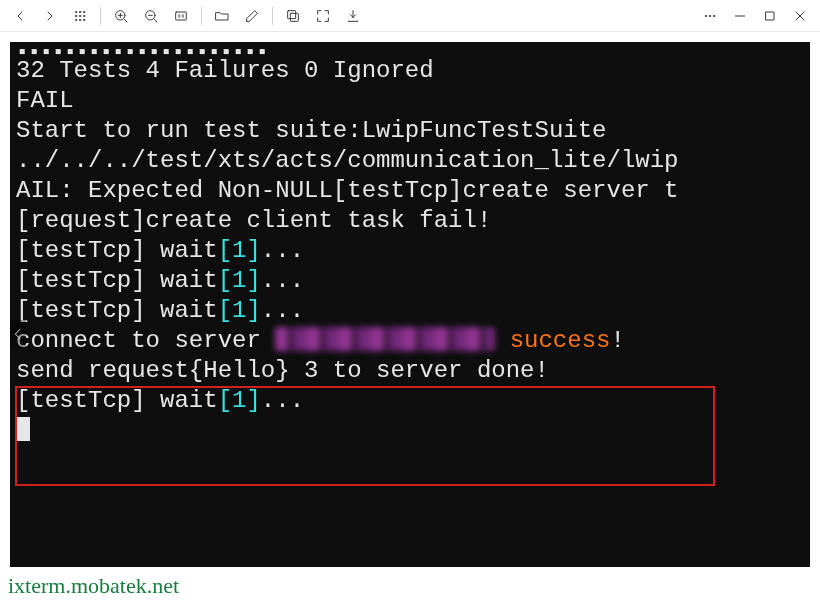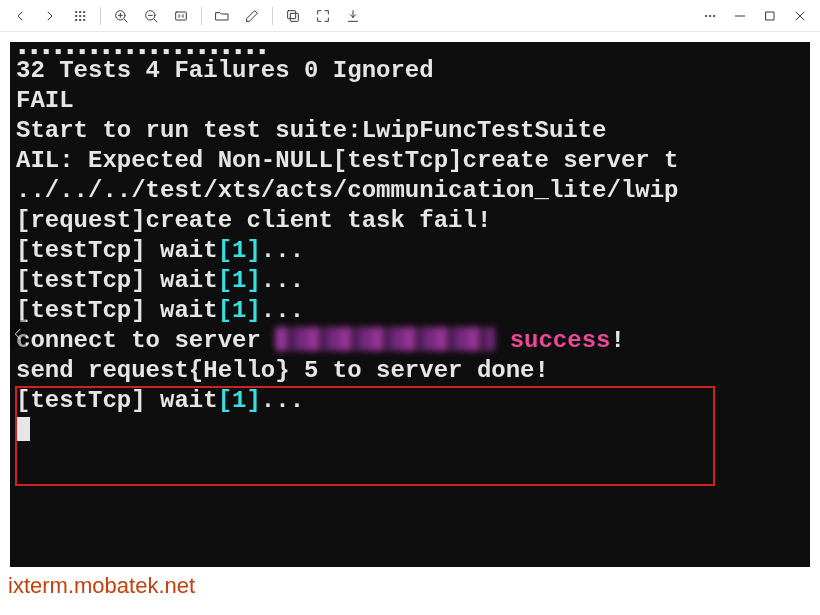--- a/index.html
+++ b/index.html
@@ -48,23 +48,23 @@
   }
   .dotrow {
     letter-spacing: 0;
     color: #e6e6e6;
     font-size: 20px;
     line-height: 14px;
     height: 10px;
     overflow: hidden;
     white-space: pre;
   }
-  .tline { white-space: pre; font-weight: bold; }
+  .tline { white-space: pre; }
   .num-cyan { color: #37dfe0; }
-  .green { color: #ec4899; }
+  .green { color: #f97316; }
   .blur-ip {
     display: inline-block;
     width: 220px;
     height: 24px;
     vertical-align: -4px;
     background:
       repeating-linear-gradient(90deg,
         rgba(170,60,170,.85) 0 12px,
         rgba(120,40,130,.55) 12px 20px,
         rgba(150,50,160,.75) 20px 32px);
@@ -96,23 +96,23 @@
     color: #e6e6e6;
     display: flex;
     align-items: center;
     justify-content: center;
     background: rgba(0,0,0,.3);
   }
 
   
   .footer {
     margin: 6px 10px 0 8px;
-    font-family: Liberation Sans, sans-serif;
+    font-family: Liberation Serif, serif;
     font-size: 22px;
-    color: #c2410c;
+    color: #15803d;
   }
 
   svg { width: 16px; height: 16px; stroke: currentColor; fill: none; stroke-width: 1.5; stroke-linecap: round; stroke-linejoin: round; }
 </style>
 </head>
 <body>
 
 <div class="toolbar">
   <div class="tb-btn">
     <svg viewBox="0 0 24 24">
@@ -209,30 +209,30 @@
         <path d="M6 6l12 12M18 6L6 18"></path>
       </svg>
   </div>
 </div>
 
 <div class="term-wrap">
   <div class="dotrow">▪▪▪▪▪▪▪▪▪▪▪▪▪▪▪▪▪▪▪▪▪</div>
   <div class="tline">32 Tests 4 Failures 0 Ignored</div>
   <div class="tline">FAIL</div>
   <div class="tline">Start to run test suite:LwipFuncTestSuite</div>
+  <div class="tline">../../../test/xts/acts/communication_lite/lwip</div>
   <div class="tline">AIL: Expected Non-NULL[testTcp]create server t</div>
-  <div class="tline">../../../test/xts/acts/communication_lite/lwip</div>
   <div class="tline">[request]create client task fail!</div>
 
   <div class="tline"><span>[testTcp] wait</span><span class="num-cyan">[1]</span><span>...</span></div>
   <div class="tline"><span>[testTcp] wait</span><span class="num-cyan">[1]</span><span>...</span></div>
   <div class="tline"><span>[testTcp] wait</span><span class="num-cyan">[1]</span><span>...</span></div>
 
   <div class="tline"><span>connect to server </span><span class="blur-ip"></span><span class="green"> success</span><span>!</span></div>
-  <div class="tline">send request{Hello} 5 to server done!</div>
+  <div class="tline">send request{Hello} 3 to server done!</div>
 
   <div class="tline"><span>[testTcp] wait</span><span class="num-cyan">[1]</span><span>...</span></div>
   <div class="tline"><span class="cursor-block"></span></div>
 
   <div class="highlight-box"></div>
 
   <div class="prev-arrow">
     <svg viewBox="0 0 24 24">
         <path d="M15 5l-7 7 7 7"></path>
       </svg>

